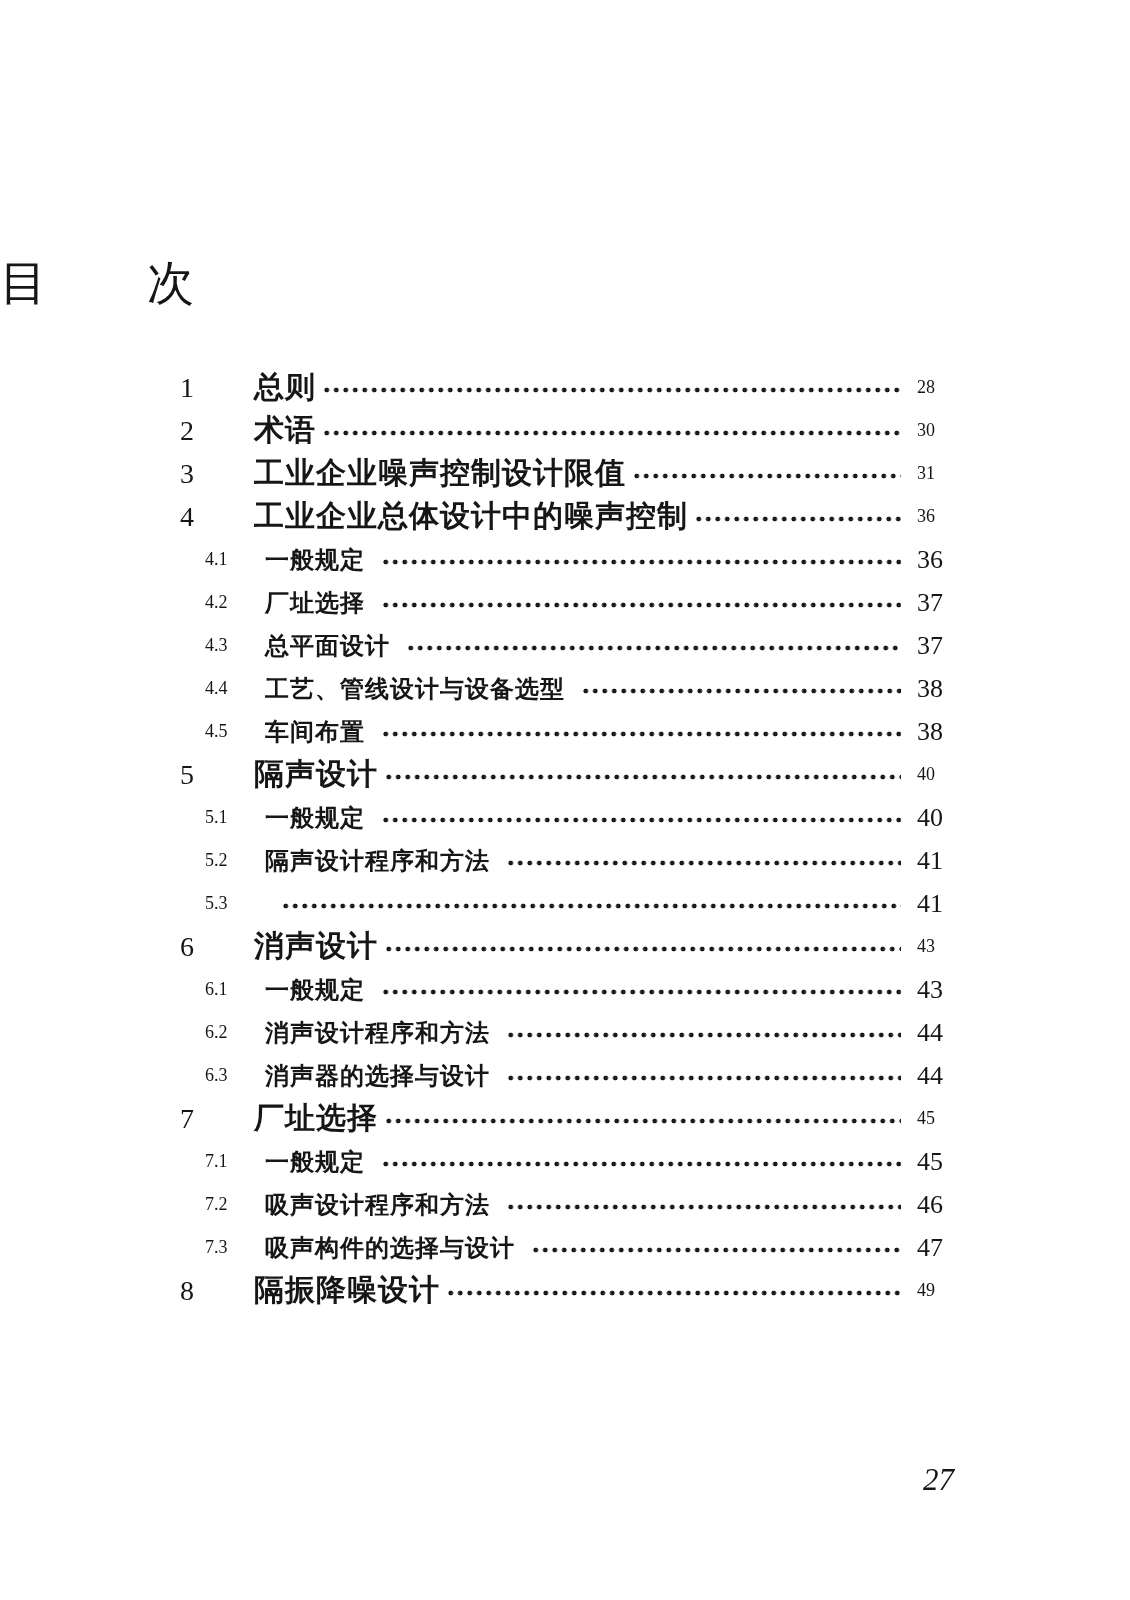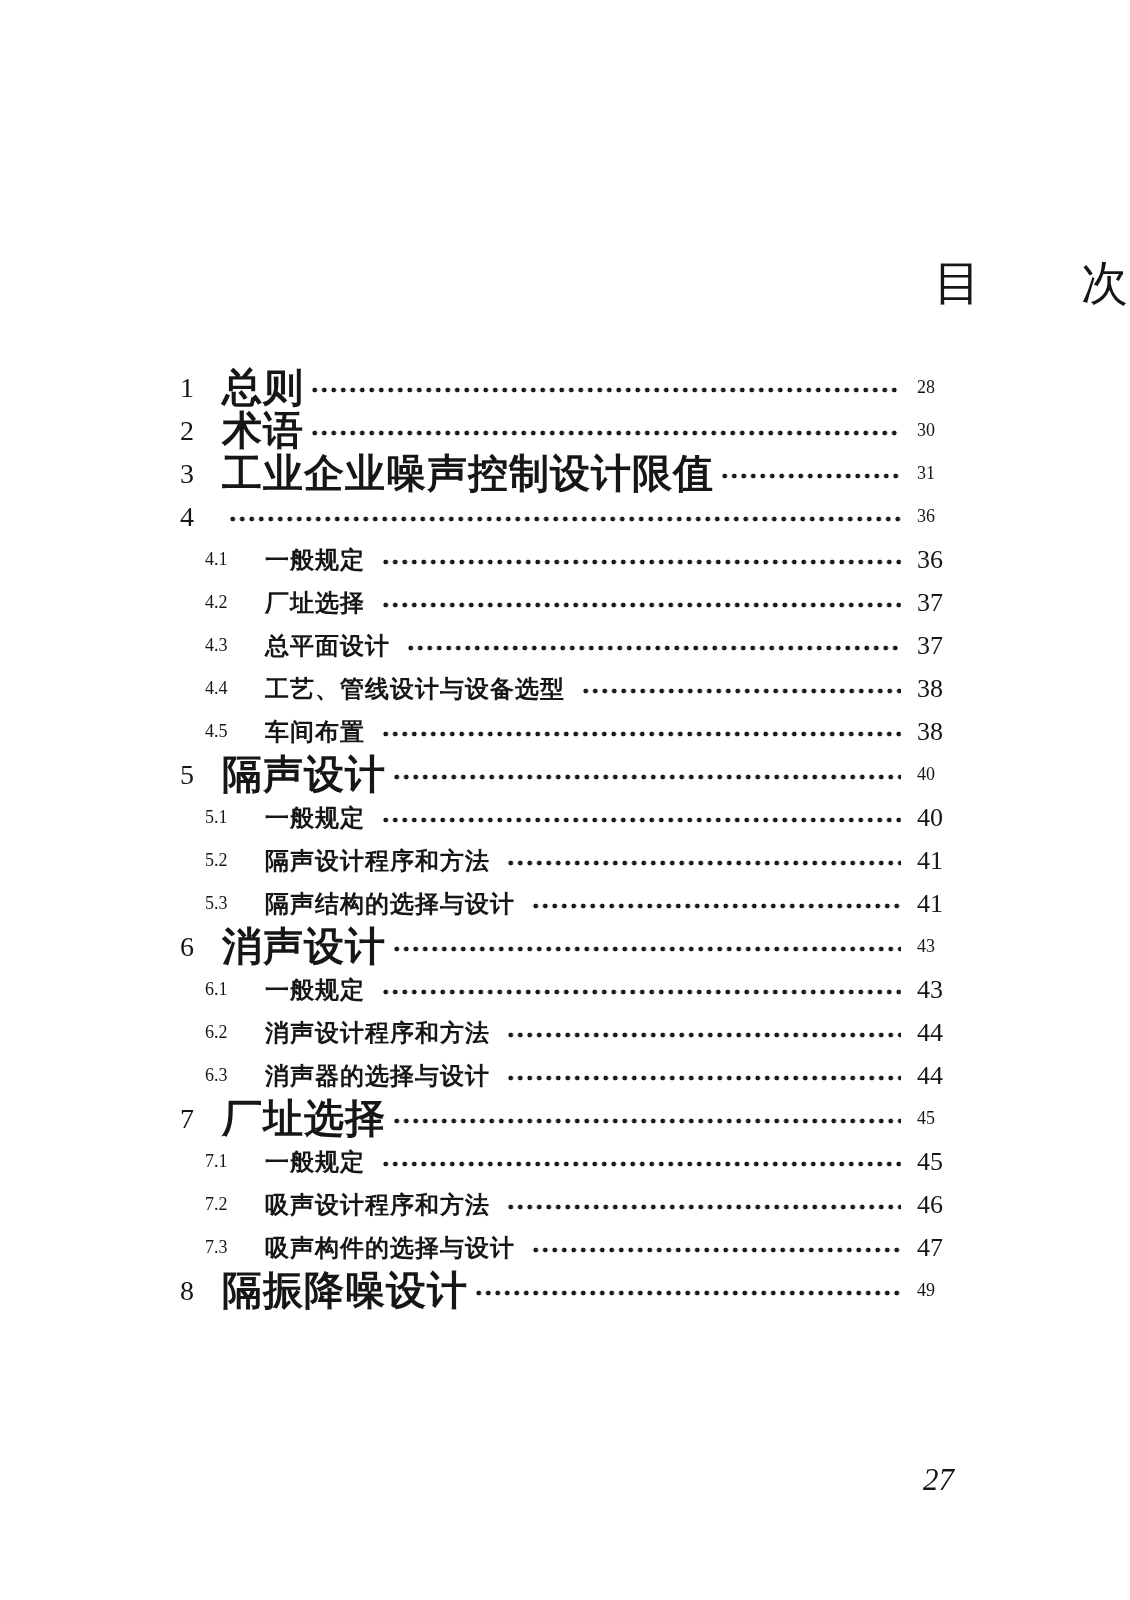--- a/index.html
+++ b/index.html
@@ -14,21 +14,21 @@
     background: #ffffff;
     color: #161616;
     font-family: "Liberation Serif", serif;
     overflow: hidden;
   }
   .title {
     position: absolute;
     top: 258px;
     left: 0;
     width: 100%;
-    text-align: right;
+    text-align: left;
     font-size: 47px;
     font-weight: 500;
     line-height: 1.1;
     letter-spacing: 2px;
     white-space: pre;
   }
   .toc {
     position: absolute;
     top: 366px;
     left: 180px;
@@ -59,21 +59,21 @@
   }
   .pageno {
     flex: none;
     width: 50px;
     padding-left: 6px;
     text-align: left;
     font-family: "Liberation Serif", serif;
   }
   
   .level-1 .num { width: 42px; font-size: 28px; }
-  .level-1 .label { font-size: 40px; font-weight: 700; letter-spacing: 1px; }
+  .level-1 .label { font-size: 30px; font-weight: 700; letter-spacing: 1px; margin-left: 32px; }
   .level-1 .pageno { font-size: 18px; }
   
   .level-2 .num { margin-left: 25px; width: 60px; font-size: 18px; }
   .level-2 .label { font-size: 24px; font-weight: 700; letter-spacing: 1px; }
   .level-2 .leader { margin-left: 16px; }
   .level-2 .pageno { font-size: 26px; }
   .footer-pageno {
     position: absolute;
     top: 1462px;
     right: 176px;
@@ -101,20 +101,21 @@
         <span class="pageno">30</span>
       </div>
       <div class="row level-1">
         <span class="num">3</span>
         <span class="label">工业企业噪声控制设计限值</span>
         <span class="leader"></span>
         <span class="pageno">31</span>
       </div>
       <div class="row level-1">
         <span class="num">4</span>
+        <span class="label">工业企业总体设计中的噪声控制</span>
         <span class="leader"></span>
         <span class="pageno">36</span>
       </div>
       <div class="row level-2">
         <span class="num">4.1</span>
         <span class="label">一般规定</span>
         <span class="leader"></span>
         <span class="pageno">36</span>
       </div>
       <div class="row level-2">
@@ -154,21 +155,20 @@
         <span class="pageno">40</span>
       </div>
       <div class="row level-2">
         <span class="num">5.2</span>
         <span class="label">隔声设计程序和方法</span>
         <span class="leader"></span>
         <span class="pageno">41</span>
       </div>
       <div class="row level-2">
         <span class="num">5.3</span>
-        <span class="label">隔声结构的选择与设计</span>
         <span class="leader"></span>
         <span class="pageno">41</span>
       </div>
       <div class="row level-1">
         <span class="num">6</span>
         <span class="label">消声设计</span>
         <span class="leader"></span>
         <span class="pageno">43</span>
       </div>
       <div class="row level-2">

